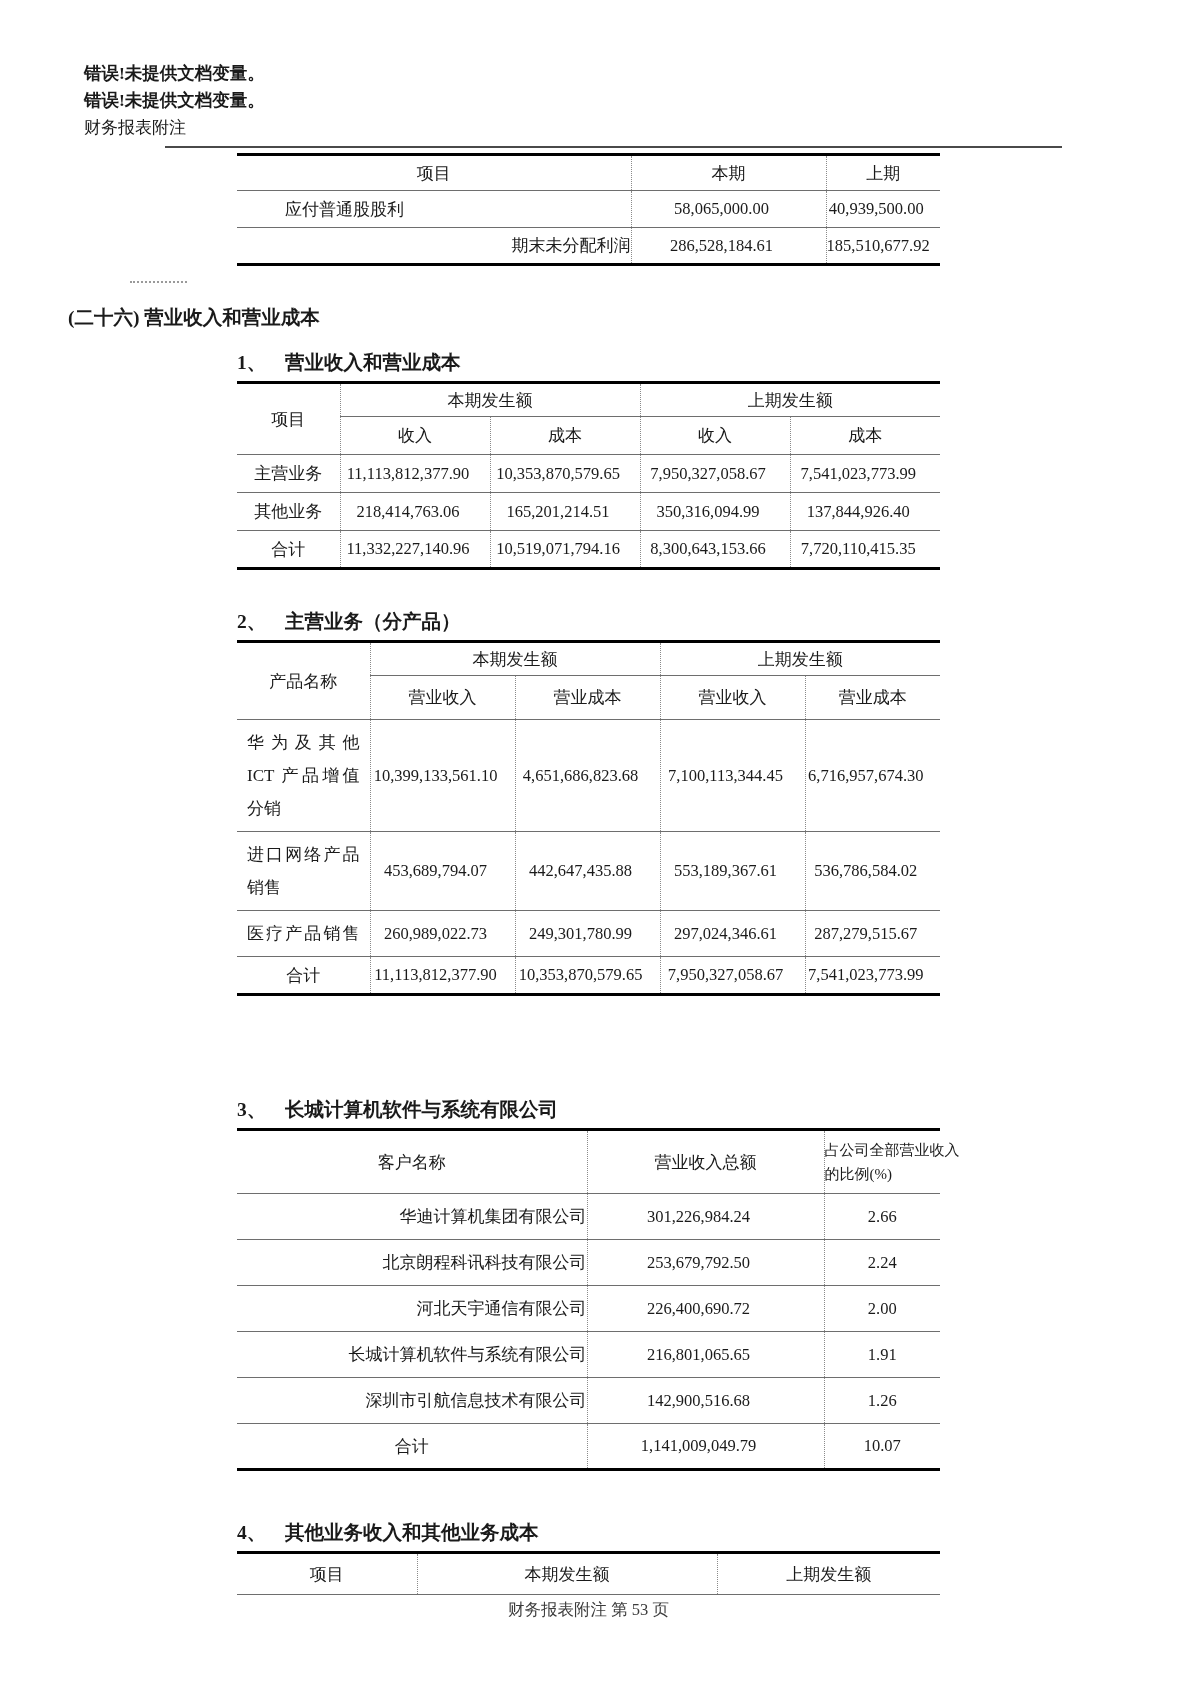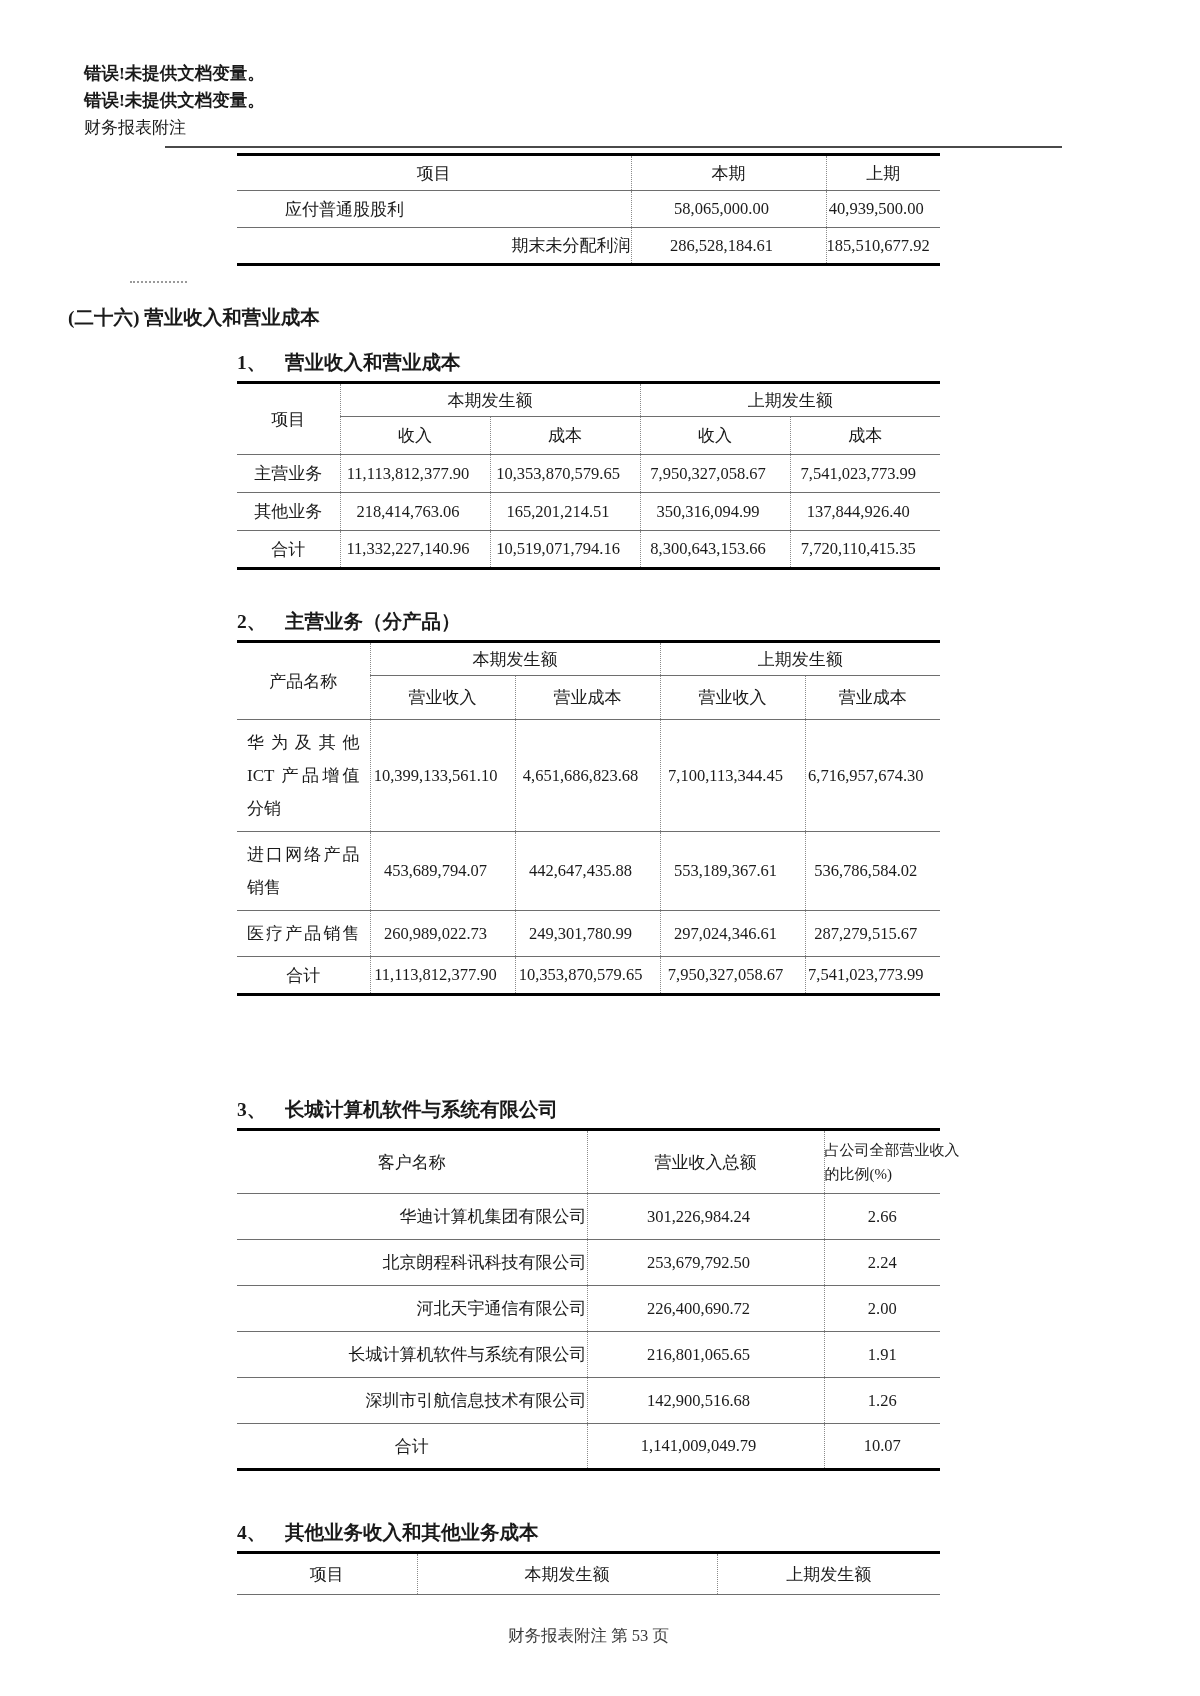--- a/index.html
+++ b/index.html
@@ -53,21 +53,21 @@
   .ind1 { text-align: right; padding-left: 21px !important; }
   .ind2 { text-align: left; padding-left: 48px !important; }
 
   .name-cell { padding: 6px 10px !important; text-align: left; }
   .name-cell .line { line-height: 33px; }
   .spread { text-align: justify; text-align-last: justify; }
 
   .ratio-head { font-size: 15px !important; line-height: 24px; white-space: nowrap; text-align: left; overflow: visible; }
 
   
-  .page-footer { margin: 30px 0 0 237px; width: 703px; text-align: center; font-size: 16.5px; color: #3c3c3c; }
+  .page-footer { margin: 4px 0 0 237px; width: 703px; text-align: center; font-size: 16.5px; color: #3c3c3c; }
 </style>
 </head>
 <body>
 
 <div class="page">
 
   <div class="doc-header">
     <div class="err-line">错误!未提供文档变量。</div>
     <div class="err-line">错误!未提供文档变量。</div>
     <div class="doc-title">财务报表附注</div>

